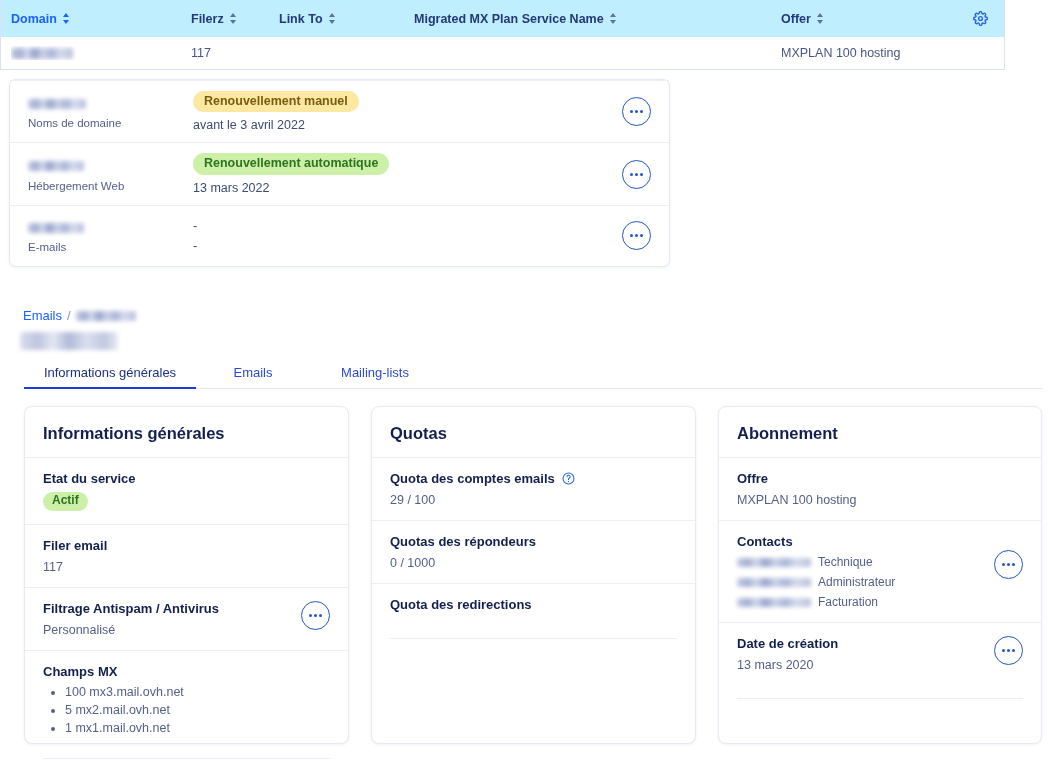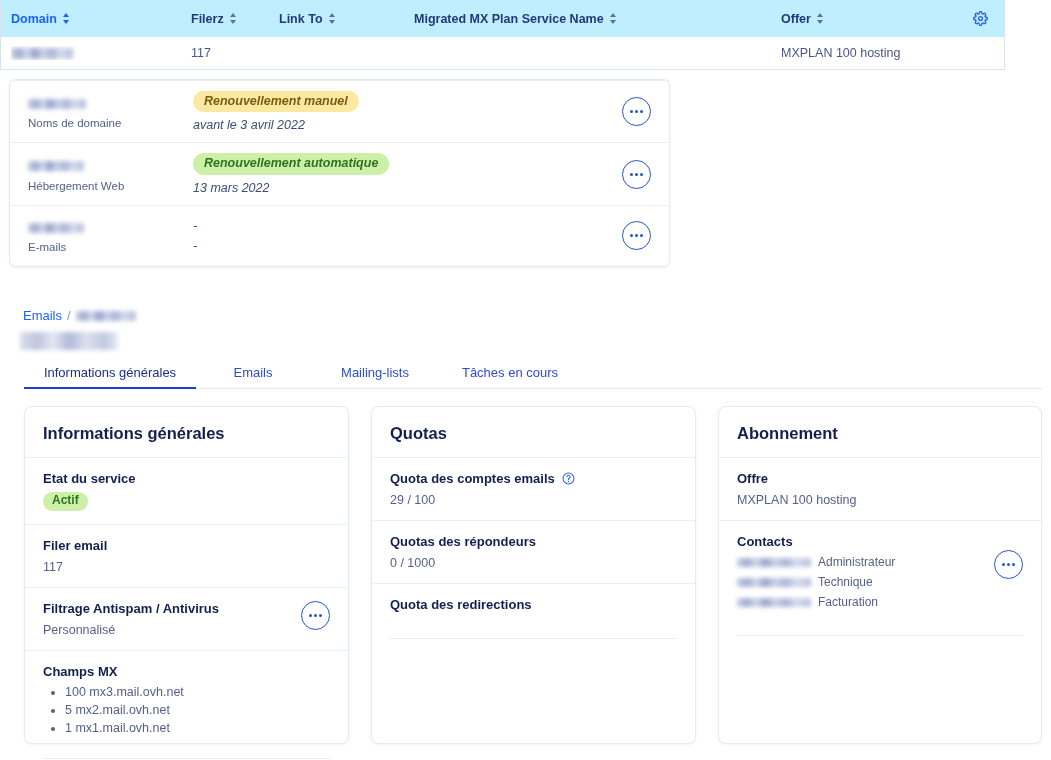--- a/index.html
+++ b/index.html
@@ -131,21 +131,21 @@
     border-top: 1px solid #eceff6;
     padding: 10px 18px 10px 18px;
     min-height: 52px;
   }
   .pr-name { width: 165px; }
   .pr-name .sub {
     font-size: 11.5px;
     color: #55608c;
     margin-top: 5px;
   }
-  .pr-mid { flex: 1; font-style: italic; }
+  .pr-mid { flex: 1; }
   .badge {
     display: inline-block;
     border-radius: 11px;
     padding: 3px 11px 4px 11px;
     font-size: 12.5px;
     font-weight: bold;
     line-height: 1.15;
   }
   .badge.manual { background: #fce8a0; color: #7a5c10; }
   .badge.auto   { background: #cdf0a8; color: #2e7320; }
@@ -396,21 +396,20 @@
 </div>
 
 <div class="page-title-blur">
   <span class="blur light" style="width:98px;height:18px;"></span>
 </div>
 
 <div class="tabs">
   <div class="tab tab-1 active">Informations générales</div>
   <div class="tab tab-2">Emails</div>
   <div class="tab tab-3">Mailing-lists</div>
-  <div class="tab tab-4">Tâches en cours</div>
 </div>
 
 <div class="cards">
 
   <div class="card card-a">
     <div class="card-title">Informations générales</div>
 
     <div class="sect">
       <div class="sect-body">
         <div class="sect-label">Etat du service</div>
@@ -492,34 +491,45 @@
         <div class="sect-label">Offre</div>
         <div class="sect-val">MXPLAN 100 hosting</div>
       </div>
     </div>
 
     <div class="sect">
       <div class="sect-body">
         <div class="sect-label">Contacts</div>
         <div class="contact-line">
           <span class="blur" style="width:74px;height:9px;"></span>
-          <span>Administrateur</span>
+          <span>Technique</span>
         </div>
         <div class="contact-line">
           <span class="blur" style="width:74px;height:9px;"></span>
-          <span>Technique</span>
+          <span>Administrateur</span>
         </div>
         <div class="contact-line">
           <span class="blur" style="width:74px;height:9px;"></span>
           <span>Facturation</span>
         </div>
       </div>
       <span class="dots-btn" style="margin-top:16px;">
           <i></i>
           <i></i>
           <i></i>
         </span>
     </div>
 
+    <div class="sect">
+      <div class="sect-body">
+        <div class="sect-label">Date de création</div>
+        <div class="sect-val">13 mars 2020</div>
+      </div>
+      <span class="dots-btn">
+          <i></i>
+          <i></i>
+          <i></i>
+        </span>
+    </div>
     <div class="spacer-line"></div>
   </div>
 
 </div>
 
 </body></html>

